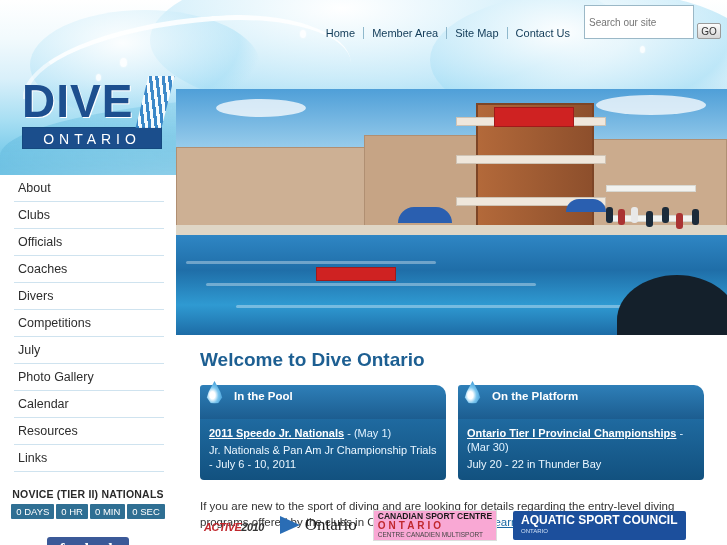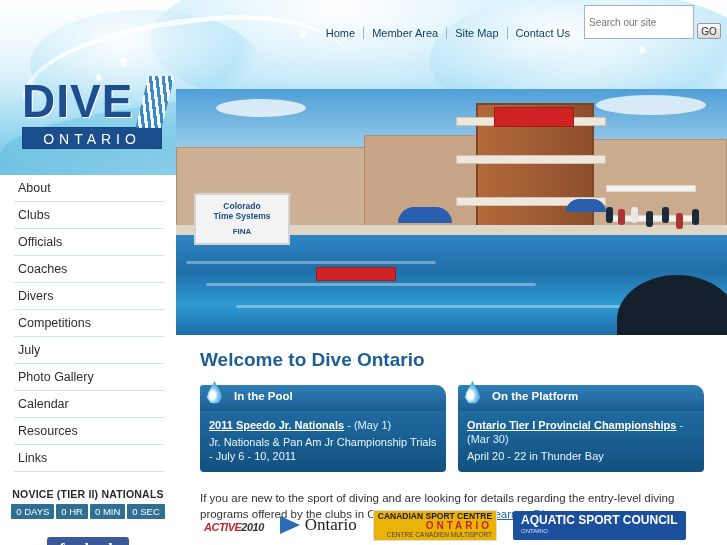--- a/index.html
+++ b/index.html
@@ -200,21 +200,21 @@
     background: #ffffff;
   }
   .welcome {
     margin: 14px 0 0 24px;
     font-size: 19px; color: #1d5f92; font-weight: bold;
     font-family: "Liberation Sans", sans-serif;
   }
   .panels { display: flex; gap: 12px; margin: 14px 0 0 24px; }
   .panel { width: 246px; }
   .panel-head {
-    position: relative; height: 26px;
+    position: relative; height: 34px;
     background: linear-gradient(180deg,#2e7fb8,#1c5d90);
     border-radius: 3px 10px 0 0;
     color: #fff; font-size: 11.5px; font-weight: bold;
     line-height: 22px; padding-left: 34px;
   }
   .panel-drop {
     position: absolute; left: 6px; top: -4px; width: 17px; height: 23px;
     background: radial-gradient(ellipse at 38% 62%, #ffffff 0 18%, #7cc6ee 40%, #2f8fd0 78%);
     border-radius: 50% 50% 50% 50% / 70% 70% 40% 40%;
     clip-path: polygon(50% 0%, 85% 48%, 95% 72%, 72% 97%, 28% 97%, 5% 72%, 15% 48%);
@@ -248,22 +248,22 @@
     font-style: italic; letter-spacing: -.5px;
   }
   .sp-active span { color:#333; font-size: 11px; }
   .sp-ontario { display:flex; align-items:center; gap:5px; }
   .sp-tri {
     width: 0; height: 0; border-left: 20px solid #2a6db5;
     border-top: 9px solid transparent; border-bottom: 9px solid transparent;
   }
   .sp-ontario-txt { font-size: 17px; color: #1b1b1b; font-family: "Liberation Serif", serif; }
   .sp-csc {
-    background: #eab308; border: 1px solid #ddd; padding: 1px 4px;
-    text-align: right; line-height: 9px;
+    background: #f9a8d4; border: 1px solid #ddd; padding: 1px 4px;
+    text-align: left; line-height: 9px;
   }
   .sp-csc .l1 { font-size: 8.5px; font-weight: bold; color:#1a1a1a; }
   .sp-csc .l2 { font-size: 10px; font-weight: bold; color:#c0272d; letter-spacing: 3px; }
   .sp-csc .l3 { font-size: 6.5px; color:#444; }
   .sp-aquatic {
     background: #1c4f9c; color: #fff; font-size: 9.5px; padding: 4px 8px;
     line-height: 10px; border-radius: 2px;
   }
   .sp-aquatic b { font-size: 12px; }
   .sp-aquatic i { display:block; font-style: normal; font-size: 6px; color:#cfe0f5; }
@@ -319,25 +319,20 @@
     <div class="board" style="left:430px;top:96px;width:90px;"></div>
     <div class="board" style="left:430px;top:126px;width:90px;"></div>
 
     <div class="deck"></div>
     <div class="pool">
       <div class="pool-lane" style="left:10px;top:26px;width:250px;"></div>
       <div class="pool-lane" style="left:30px;top:48px;width:330px;"></div>
       <div class="pool-lane" style="left:60px;top:70px;width:420px;"></div>
     </div>
 
-    <div class="signboard">
-      <span>Colorado</span><br>
-      <span>Time Systems</span>
-      <span class="fina">FINA</span>
-    </div>
 
     <div class="umbrella" style="left:222px;top:118px;"></div>
     <div class="umbrella" style="left:390px;top:110px;width:40px;height:13px;"></div>
 
     <div class="person" style="left:430px;top:118px;"></div>
     <div class="person red" style="left:442px;top:120px;"></div>
     <div class="person white" style="left:455px;top:118px;"></div>
     <div class="person" style="left:470px;top:122px;"></div>
     <div class="person" style="left:486px;top:118px;"></div>
     <div class="person red" style="left:500px;top:124px;"></div>
@@ -393,21 +388,21 @@
       </div>
 
       <div class="panel">
         <div class="panel-head">
           <span class="panel-drop"></span>
           <span>On the Platform</span>
         </div>
         <div class="panel-body">
           <a href="#">Ontario Tier I Provincial Championships</a>
           <span class="date">- (Mar 30)</span>
-          <span class="panel-sub">April 20 - 22 in Thunder Bay</span>
+          <span class="panel-sub">July 20 - 22 in Thunder Bay</span>
         </div>
       </div>
 
     </div>
 
     <div class="blurb">
       <span>If you are new to the sport of diving and are looking for details regarding the entry-level diving programs offered by the clubs in Ontario please visit our </span><a href="#">Learn to Dive</a><span> page.</span>
     </div>
   </div>
 

